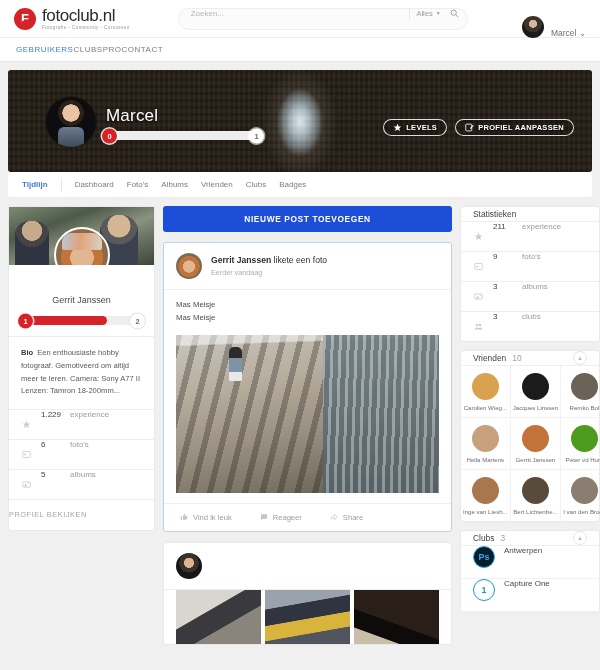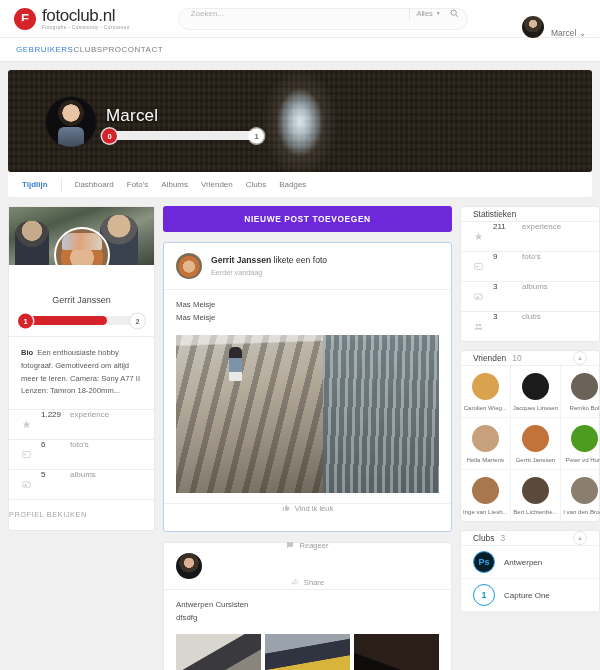--- a/index.html
+++ b/index.html
@@ -209,21 +209,21 @@
   }
   .statrow .sico { width: 11px; display:flex; align-items:center; justify-content:center; color: #c9c9c9; }
   .statrow .sval { color: #3f3f3f; min-width: 20px; }
   .profile-view {
     text-align: left; padding: 10px 0 11px 0;
     font-size: 7.3px; letter-spacing: .6px; color: #a5a5a5;
   }
 
   
   .newpost {
-    height: 26px; background: #6d28d9; color: #fff; border-radius: 3px;
+    height: 26px; background: #1d4ed8; color: #fff; border-radius: 3px;
     display: flex; align-items: center; justify-content: center;
     font-size: 8.4px; font-weight: bold; letter-spacing: .6px;
     border: none; width: 100%; cursor: pointer;
     font-family: "Liberation Sans", sans-serif;
   }
   .post { margin-top: 10px; }
   .post.focus { border: 1px solid #b9d2ef; }
   .post-head { display: flex; align-items: center; gap: 9px; padding: 10px 12px; }
   .post-av {
     width: 26px; height: 26px; border-radius: 50%; flex: none;
@@ -254,21 +254,21 @@
   }
   .post-photo::after {
     content:""; position:absolute; left:20%; top:8%; width:13px; height:34px;
     border-radius: 5px 5px 1px 1px;
     background: linear-gradient(180deg, #2c2a2d 0 32%, #7d93a8 33% 72%, #e9e9e9 73%);
   }
   .post-actions {
     display: flex; align-items: center; gap: 28px;
     padding: 0 16px; height: 28px; margin-top: 10px;
     border-top: 1px solid #efefef;
-    font-size: 7.6px; color: #9c9c9c; flex-direction: column;
+    font-size: 7.6px; color: #9c9c9c;
   }
   .pa { display: flex; align-items: center; gap: 5px; }
   .pa .aico { color: #c4c4c4; display:flex; }
   .album-thumbs { display: flex; gap: 4px; padding: 0 12px 0 12px; }
   .album-thumbs .th { flex: 1; height: 54px; overflow: hidden; }
   .th1 { background: linear-gradient(150deg, #d9d6d0 0 38%, #3a3a3e 39% 62%, #8a857c 63%); }
   .th2 { background: linear-gradient(170deg, #9aa2ac 0 28%, #2f3440 29% 52%, #d8b43c 53% 74%, #51565e 75%); }
   .th3 { background: linear-gradient(200deg, #2a1f18 0 58%, #0e0c0a 59% 80%, #c9bfa8 81%); }
 
   
@@ -289,21 +289,21 @@
     border-right: 1px solid #f2f2f2; border-bottom: 1px solid #f2f2f2;
   }
   .friend:nth-child(3n) { border-right: none; }
   .friend:nth-child(n+7) { border-bottom: none; }
   .fav { width: 27px; height: 27px; border-radius: 50%; margin: 0 auto 4px auto; }
   .fname {
     font-size: 6.1px; color: #6d6d6d; white-space: nowrap;
     overflow: hidden; text-overflow: ellipsis; padding: 0 1px;
   }
   .club-row {
-    display: flex; align-items: center; gap: 9px;
+    display: flex; gap: 9px;
     padding: 0 12px; height: 33px; border-bottom: 1px solid #f2f2f2;
   }
   .club-ico {
     width: 22px; height: 22px; border-radius: 50%; flex: none;
     display: flex; align-items: center; justify-content: center;
     font-size: 9px; font-weight: bold;
   }
   .ps { background: #061e26; color: #31a8ff; border: 1px solid #31a8ff; }
   .c1 { background: #fff; color: #1a9ad6; border: 1.5px solid #1a9ad6; }
   .club-name { font-size: 8px; color: #494949; }
@@ -352,20 +352,35 @@
 </div>
 
 <div class="page">
 
   <div class="cover">
     <div class="cover-av"></div>
     <div class="cover-name">Marcel</div>
     <div class="lvlbar">
       <div class="lvl-left">0</div>
       <div class="lvl-right">1</div>
+    </div>
+    <div class="cover-btns">
+      <div class="cover-btn">
+        <svg width="9" height="9" viewBox="0 0 24 24">
+            <polygon points="12,2 15,9 22,9.5 16.5,14 18.5,21 12,17.2 5.5,21 7.5,14 2,9.5 9,9" fill="#fff"></polygon>
+          </svg>
+        <span>LEVELS</span>
+      </div>
+      <div class="cover-btn">
+        <svg width="9" height="9" viewBox="0 0 24 24">
+            <rect x="2" y="3" width="16" height="18" rx="2" fill="none" stroke="#fff" stroke-width="2.2"></rect>
+            <path d="M13 14 L21 5 L23 7 L15 16 Z" fill="#fff"></path>
+          </svg>
+        <span>PROFIEL AANPASSEN</span>
+      </div>
     </div>
   </div>
 
   <div class="ptabs">
     <a href="#" class="active">Tijdlijn</a>
     <div class="ptab-sep"></div>
     <a href="#">Dashboard</a>
     <a href="#">Foto's</a>
     <a href="#">Albums</a>
     <a href="#">Vrienden</a>
@@ -474,24 +489,20 @@
             <span>Share</span>
           </div>
         </div>
       </div>
 
       <div class="card post">
         <div class="post-head">
           <div class="post-av m"></div>
         </div>
         <div class="divider"></div>
-        <div class="post-body">
-          <div>Antwerpen Cursisten</div>
-          <div>dfsdfg</div>
-        </div>
         <div class="album-thumbs">
           <div class="th th1"></div>
           <div class="th th2"></div>
           <div class="th th3"></div>
         </div>
       </div>
     </div>
 
     <div class="col-right">
       <div class="card">

